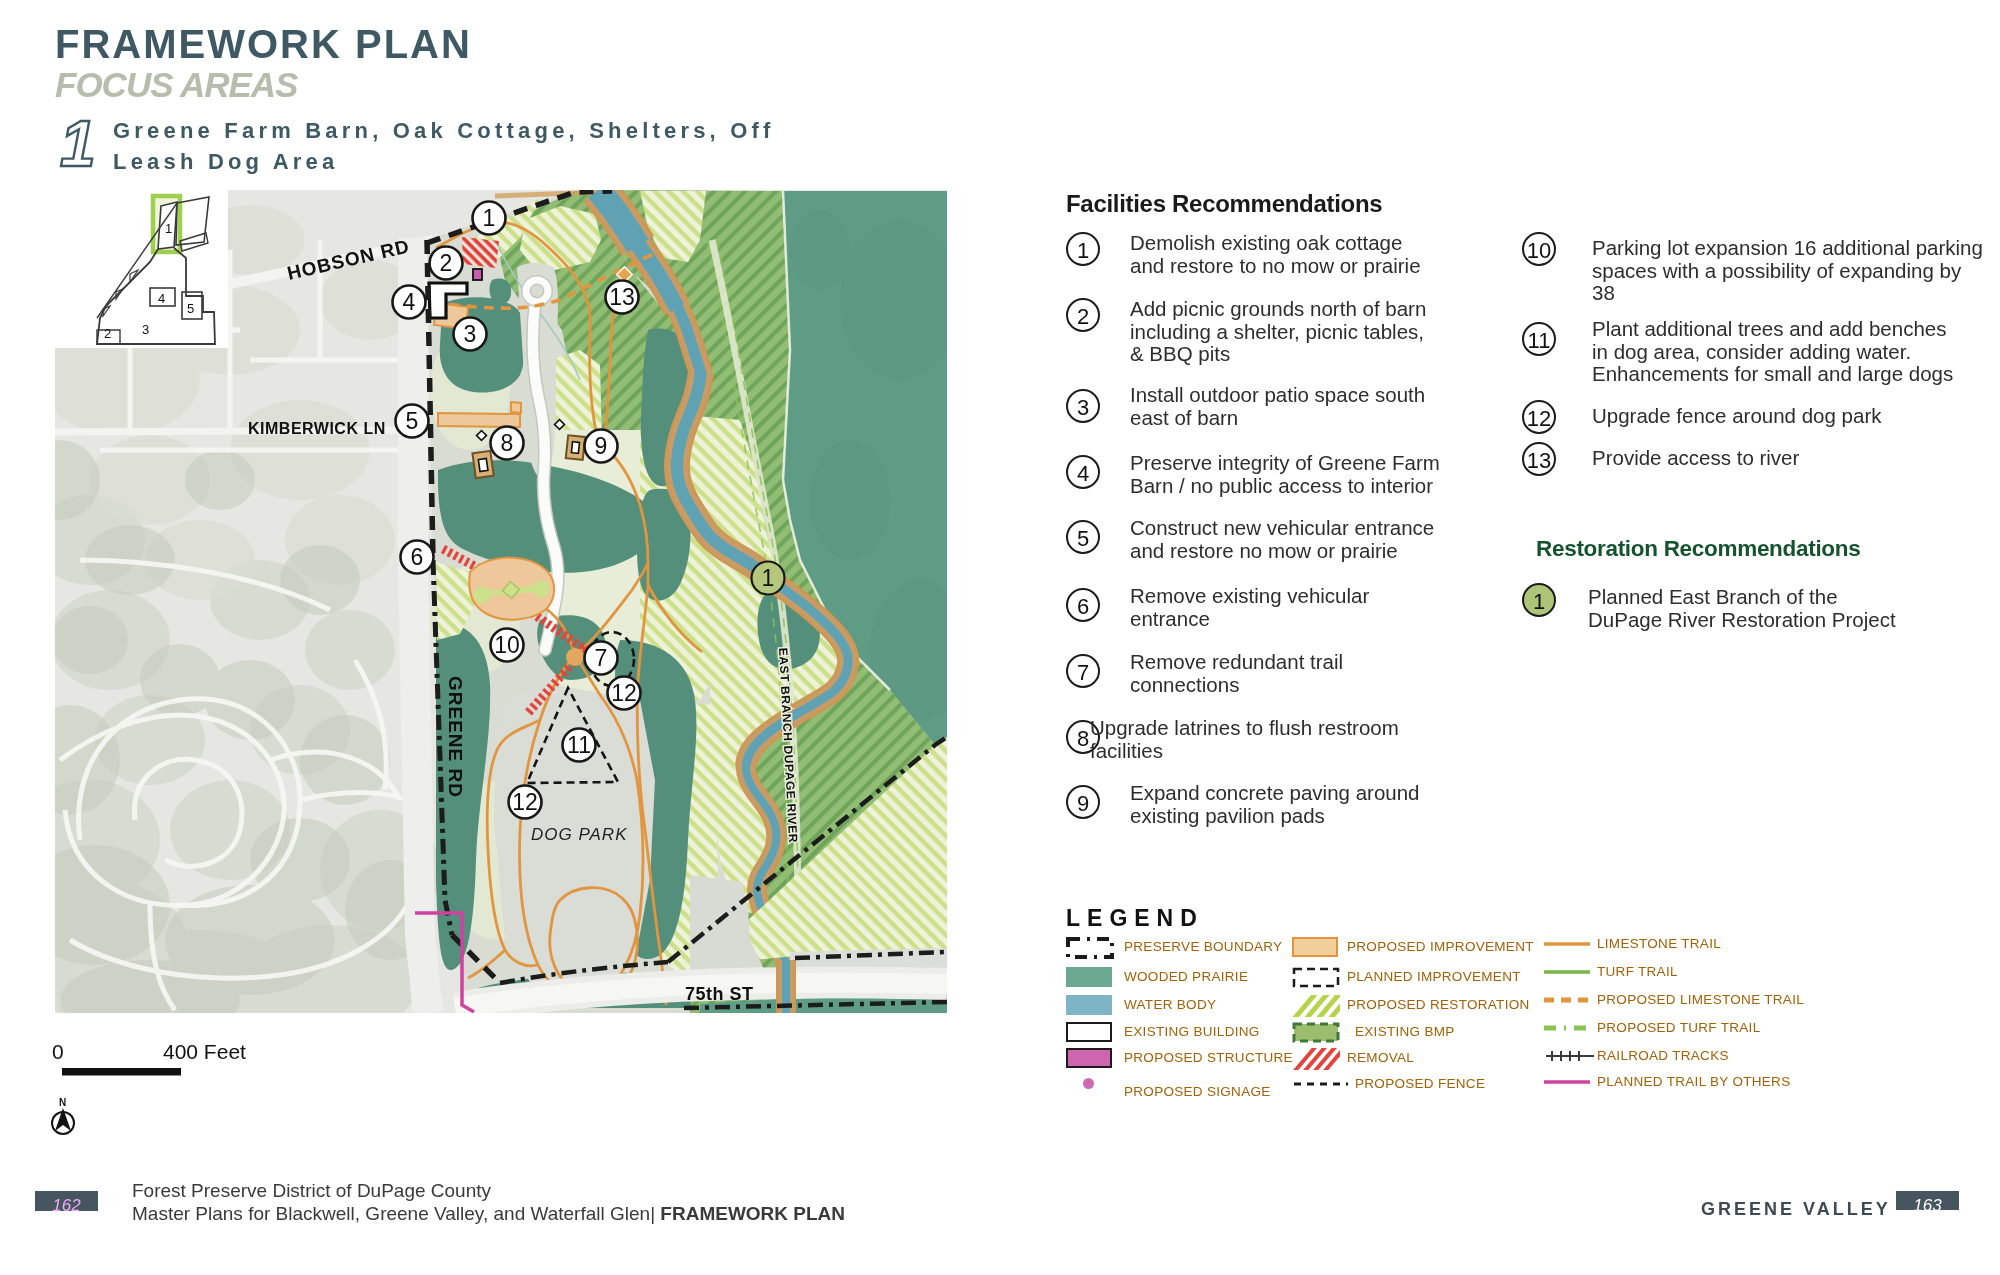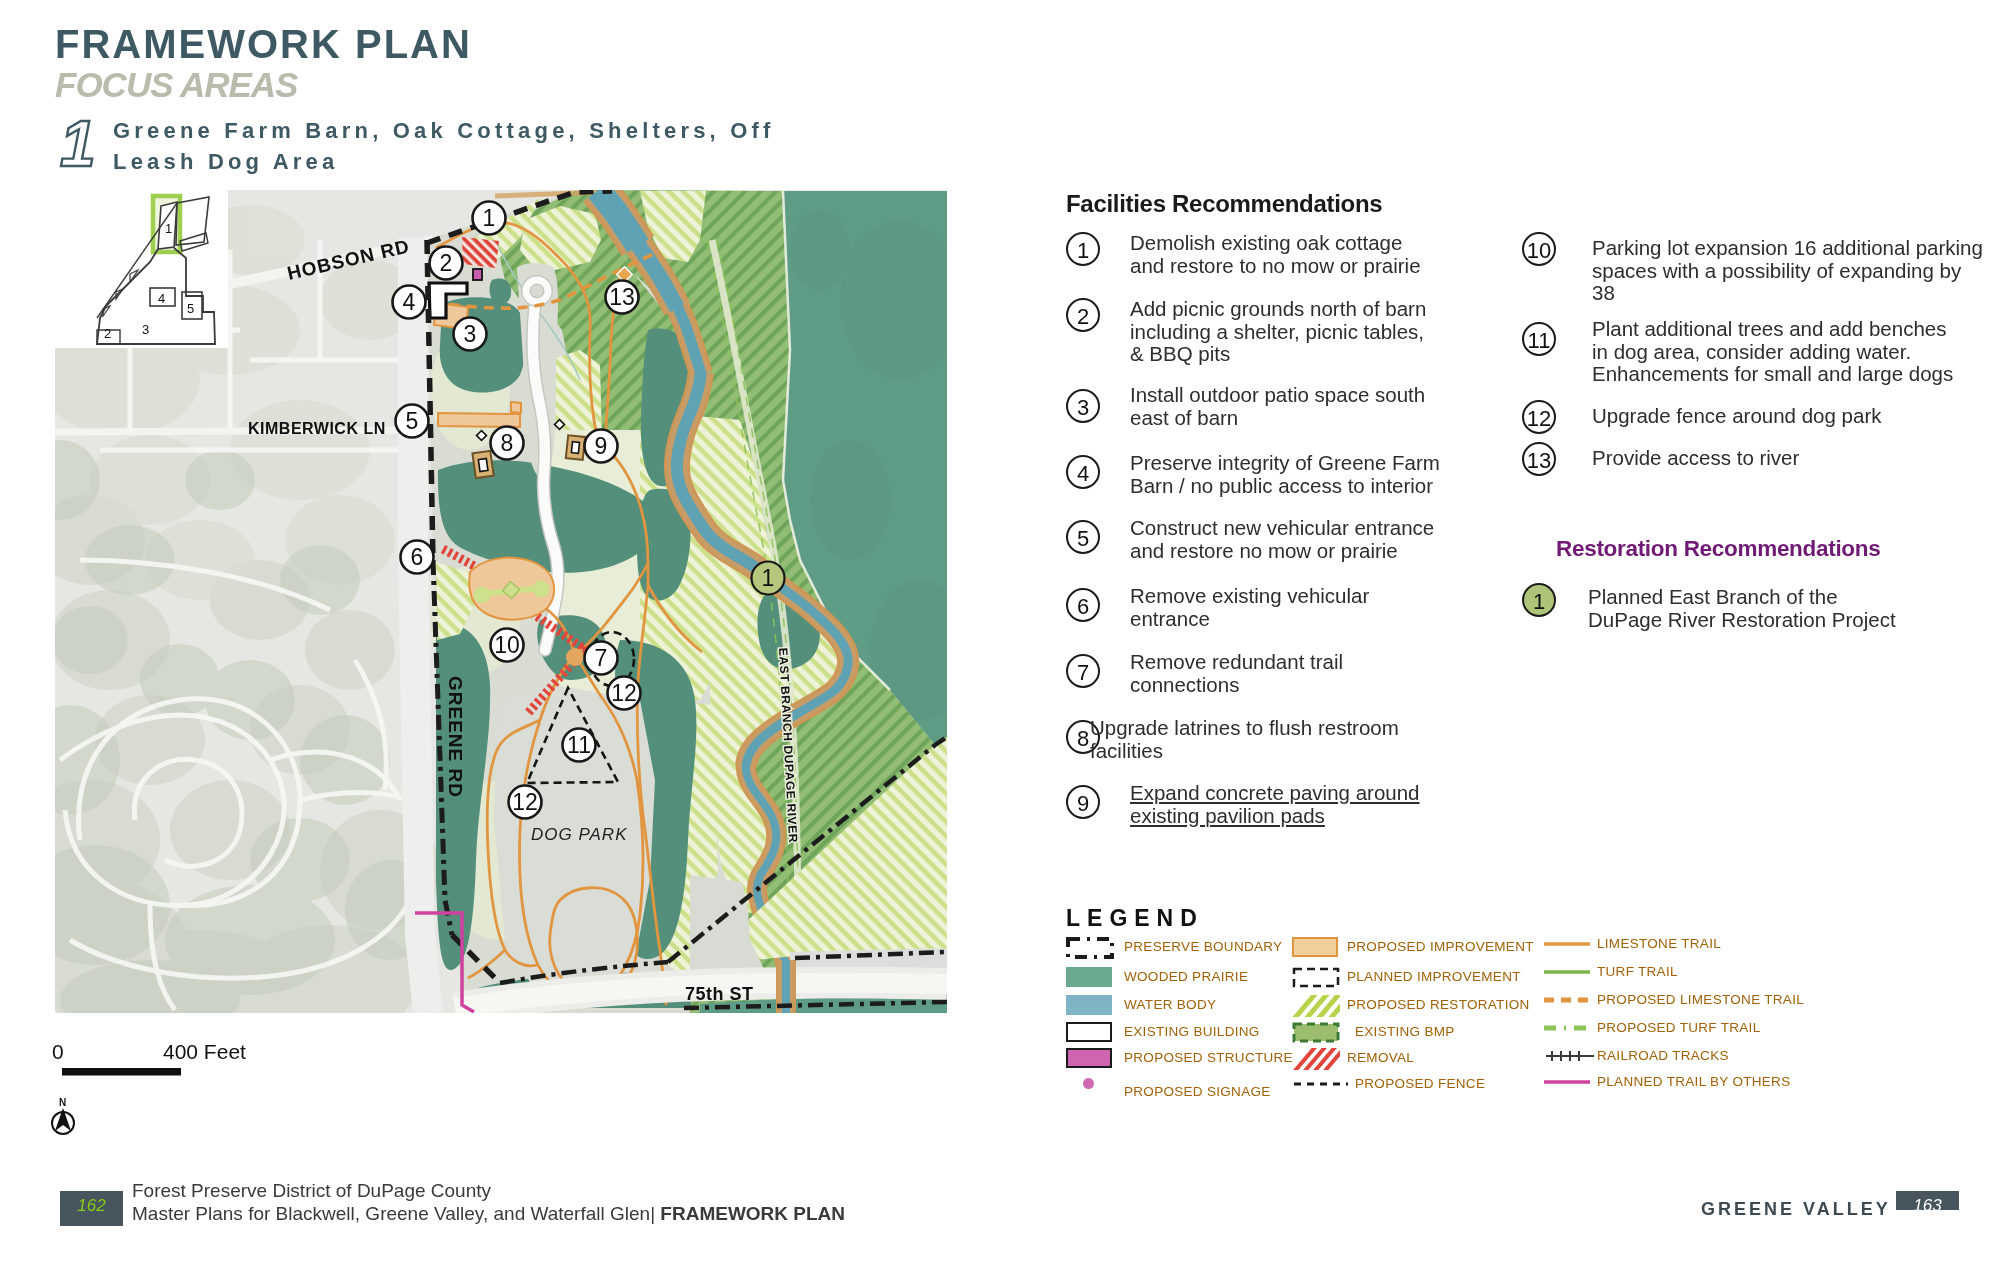--- a/index.html
+++ b/index.html
@@ -494,39 +494,39 @@
 <div class="num" style="left:1066px;top:654px;">7</div>
 
 <div class="itm" style="left:1130px;top:651px;">Remove redundant trail<br>connections</div>
 
 <div class="num" style="left:1066px;top:720px;">8</div>
 
 <div class="itm" style="left:1090px;top:717px;">Upgrade latrines to flush restroom<br>facilities</div>
 
 <div class="num" style="left:1066px;top:785px;">9</div>
 
-<div class="itm" style="left:1130px;top:782px;text-decoration:underline;">Expand concrete paving around<br>existing pavilion pads</div>
+<div class="itm" style="left:1130px;top:782px;">Expand concrete paving around<br>existing pavilion pads</div>
 
 <div class="num" style="left:1522px;top:232px;">10</div>
 
 <div class="itm" style="left:1592px;top:237px;">Parking lot expansion 16 additional parking<br>spaces with a possibility of expanding by<br>38</div>
 
 <div class="num" style="left:1522px;top:322px;">11</div>
 
 <div class="itm" style="left:1592px;top:318px;">Plant additional trees and add benches<br>in dog area, consider adding water.<br>Enhancements for small and large dogs</div>
 
 <div class="num" style="left:1522px;top:400px;">12</div>
 
 <div class="itm" style="left:1592px;top:405px;">Upgrade fence around dog park</div>
 
 <div class="num" style="left:1522px;top:442px;">13</div>
 
 <div class="itm" style="left:1592px;top:447px;">Provide access to river</div>
 
-<div class="abs" style="left:1536px;top:536px;font-size:22.5px;font-weight:bold;letter-spacing:-0.3px;color:#701a75;margin-left:20px;">Restoration Recommendations</div>
+<div class="abs" style="left:1536px;top:536px;font-size:22.5px;font-weight:bold;letter-spacing:-0.3px;color:#14532d;">Restoration Recommendations</div>
 
 <div class="num" style="left:1522px;top:583px;background:#aec478;">1</div>
 
 <div class="itm" style="left:1580px;top:586px;margin-left:8px;">Planned East Branch of the<br>DuPage River Restoration Project</div>
 
 <div class="abs" style="left:1066px;top:905px;font-size:23px;font-weight:bold;letter-spacing:7px;color:#111;">LEGEND</div>
 <style>
  .lg{position:absolute;font-size:13.5px;color:#a16207;letter-spacing:0.3px;white-space:nowrap;}
  .sw{position:absolute;width:46px;height:20px;box-sizing:border-box;}
 </style>
@@ -638,19 +638,19 @@
   </svg>
 
 <div class="lg" style="left:1597px;top:1048px;">RAILROAD TRACKS</div>
 
 <svg class="abs" style="left:1544px;top:1076px;" width="46" height="12">
     <line x1="0" y1="6" x2="46" y2="6" stroke="#d0429f" stroke-width="3.5"></line>
   </svg>
 
 <div class="lg" style="left:1597px;top:1074px;">PLANNED TRAIL BY OTHERS</div>
 
-<div class="abs" style="left:60px;top:1191px;width:63px;height:35px;background:#47555f;color:#84cc16;font-style:italic;font-size:17px;text-align:center;line-height:29px;">162</div>
+<div class="abs" style="left:35px;top:1191px;width:63px;height:20px;background:#47555f;color:#f0abfc;font-style:italic;font-size:17px;text-align:center;line-height:29px;">162</div>
 
 <div class="abs" style="left:132px;top:1180px;font-size:19px;color:#3a3a3a;line-height:22.5px;">Forest Preserve District of DuPage County<br>Master Plans for Blackwell, Greene Valley, and Waterfall Glen|&nbsp;<b>FRAMEWORK PLAN</b></div>
 
 <div class="abs" style="left:1701px;top:1199px;font-size:18px;font-weight:bold;letter-spacing:3px;color:#3e4a52;">GREENE VALLEY</div>
 
 <div class="abs" style="left:1896px;top:1191px;width:63px;height:19px;background:#47555f;color:#fff;font-style:italic;font-size:17px;text-align:center;line-height:29px;">163</div>
 
 </body></html>

